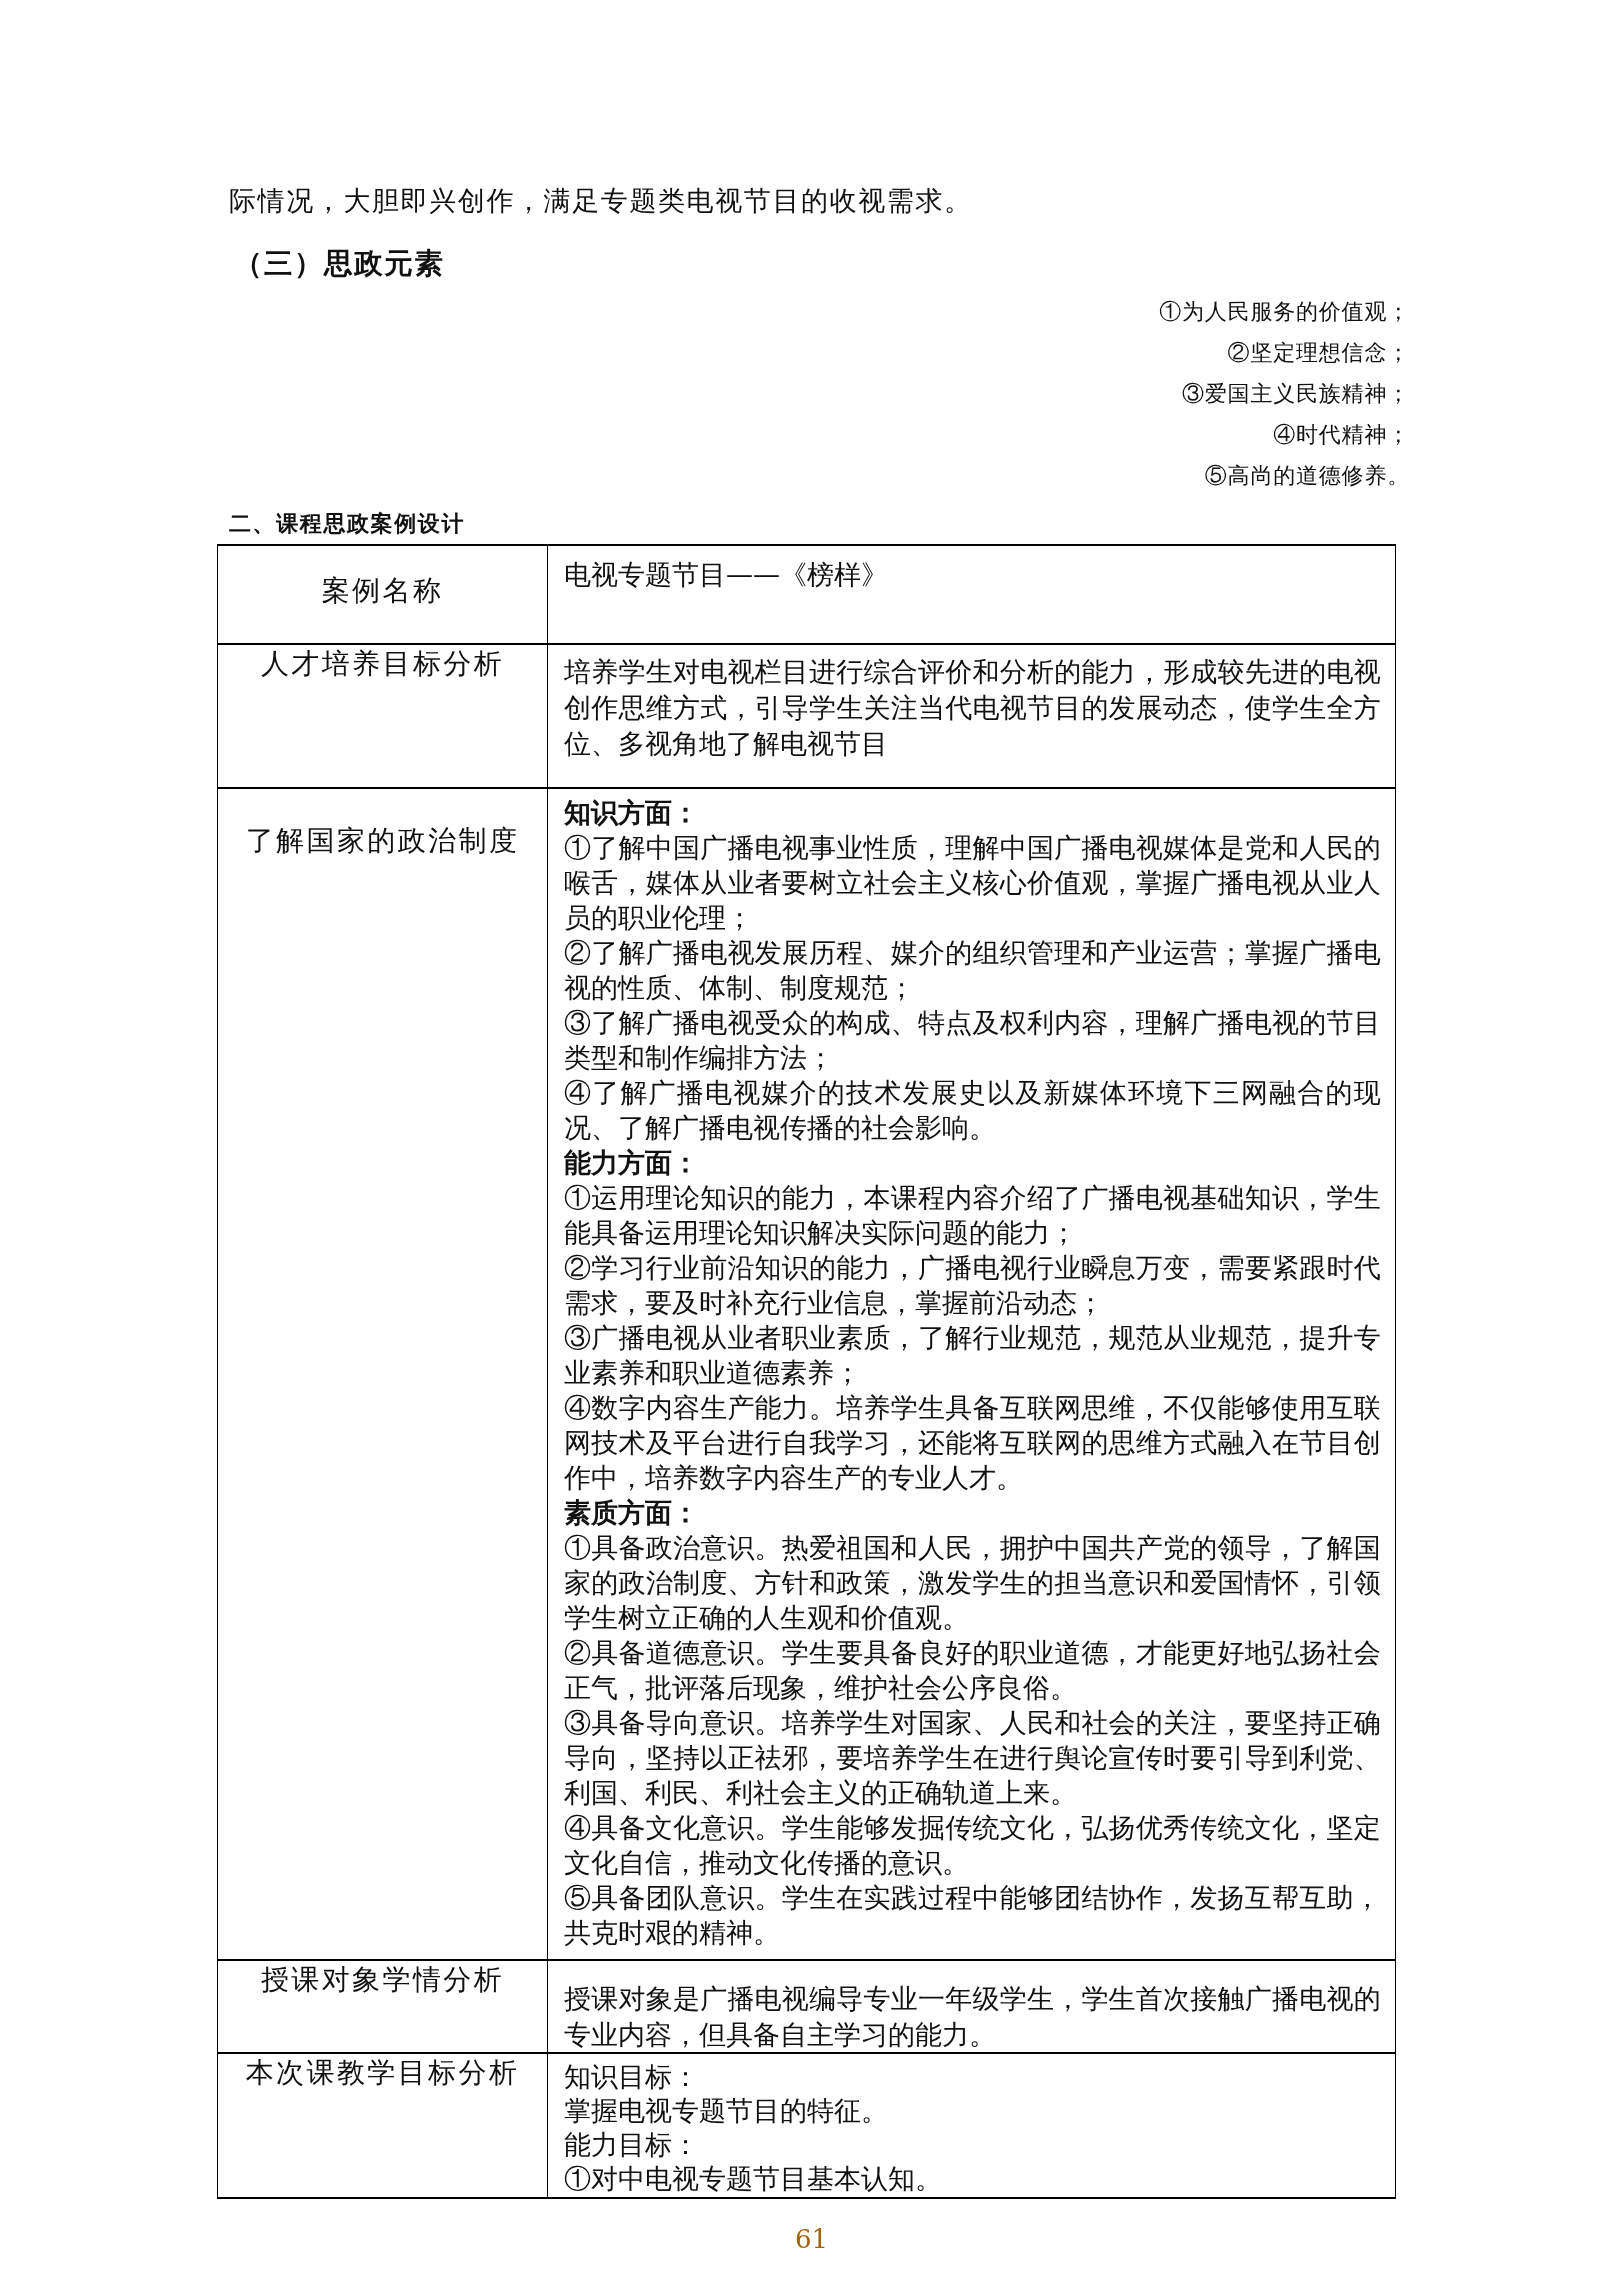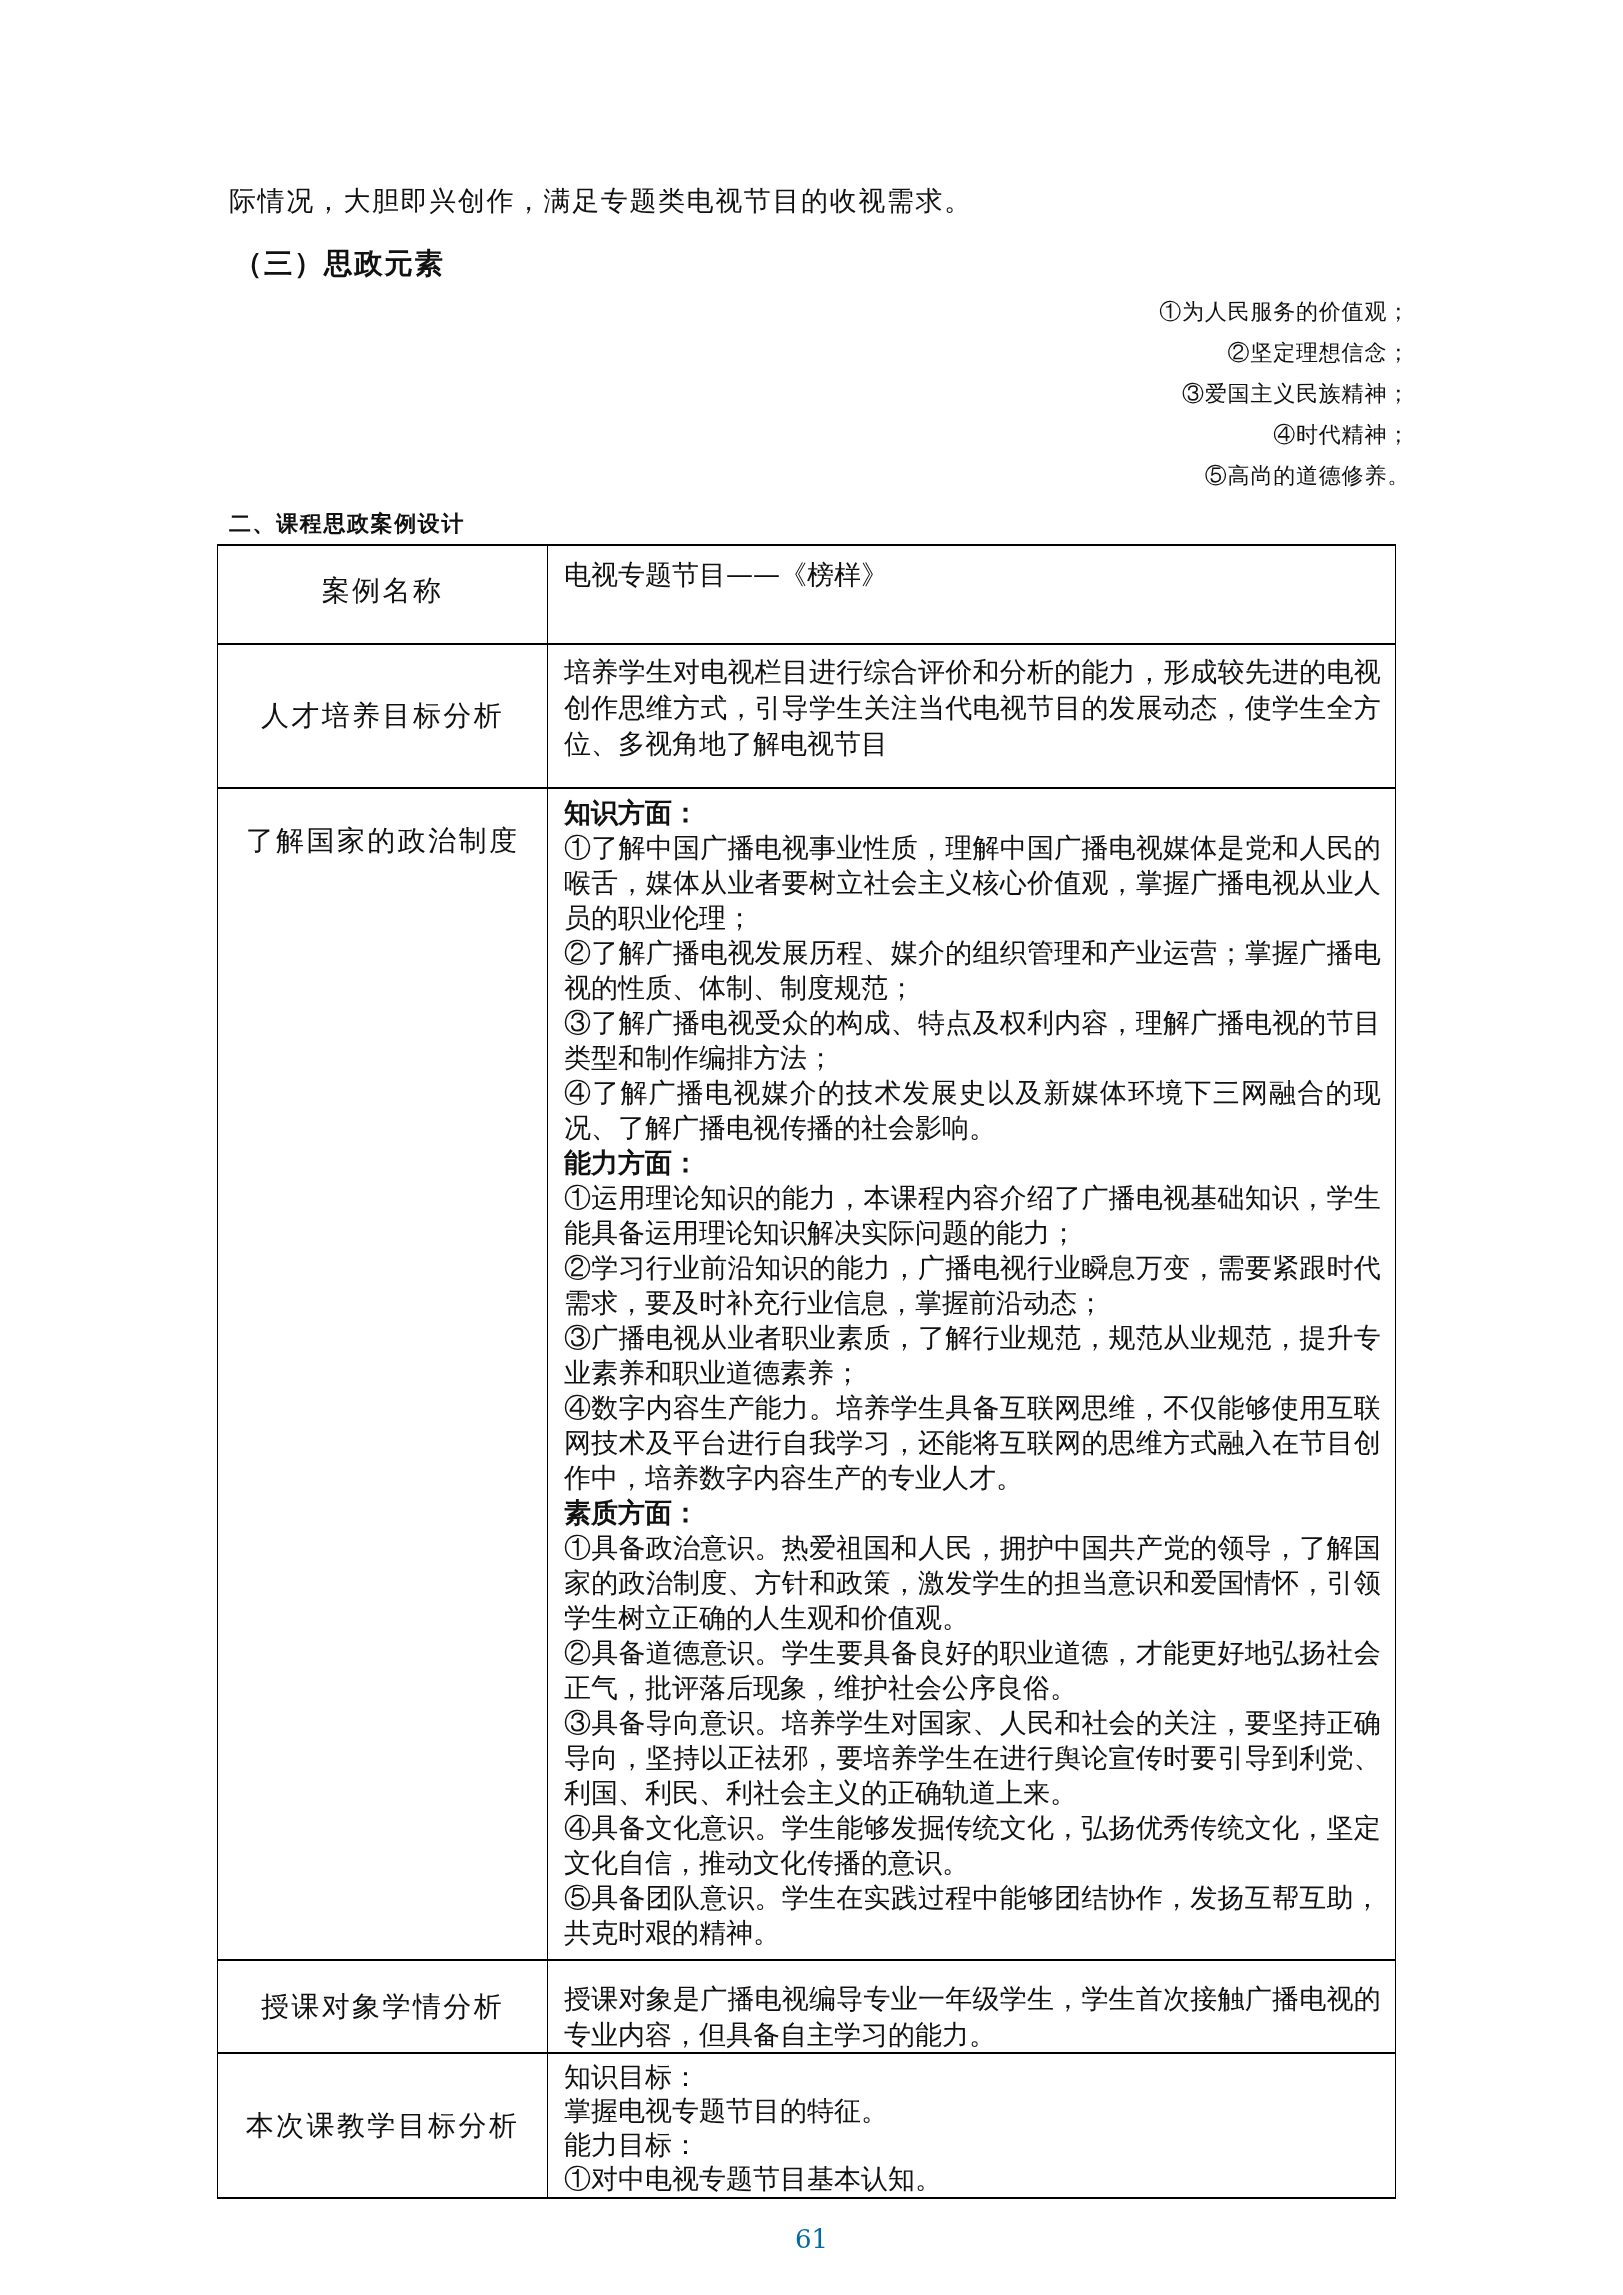--- a/index.html
+++ b/index.html
@@ -16,21 +16,21 @@
   .sec2-heading{font-weight:bold;font-size:22px;line-height:35px;letter-spacing:1.6px;margin-top:9.5px;}
 
   .case-table{
     position:absolute;left:217px;top:544px;width:1179px;box-sizing:border-box;
     border:1.6px solid #000;border-top-width:2.4px;border-bottom-width:2.4px;background:#fff;
   }
   .row{display:flex;box-sizing:border-box;border-top:2.4px solid #000;overflow:hidden;}
   .row:first-child{border-top:none;}
   .cell-label{
     width:330px;box-sizing:border-box;border-right:1.6px solid #000;
-    display:flex;justify-content:center;align-items:center;
+    display:flex;justify-content:center;
     font-size:28px;letter-spacing:2.4px;flex-shrink:0;
   }
   .cell-value{
     flex:1;box-sizing:border-box;padding:8px 14.3px 0 16px;
     font-size:27px;line-height:36px;text-align:justify;
   }
   .cell-value p{margin:0;padding:0;}
   .cell-value p.b{font-weight:bold;}
 
   .row:nth-child(1){height:97px;}
@@ -42,21 +42,21 @@
   .row:nth-child(1) .cell-label{align-items:center;padding-bottom:7px;}
   .row:nth-child(1) .cell-value{padding-top:11px;}
   .row:nth-child(2) .cell-value{padding-top:9px;}
   .row:nth-child(3) .cell-label{align-items:flex-start;padding-top:33px;}
   .row:nth-child(3) .cell-value{padding-top:6.3px;line-height:35px;}
   .row:nth-child(4) .cell-value{padding-top:20px;}
   .row:nth-child(5) .cell-value{padding-top:6.3px;line-height:34px;}
 
   .page-footer{
     position:absolute;top:2224px;left:0;width:100%;text-align:center;
-    font-size:26px;color:#0369a1;
+    font-size:26px;color:#a16207;
   }
 </style>
 </head>
 <body>
 
 <div class="intro">
   <div class="intro-par">际情况，大胆即兴创作，满足专题类电视节目的收视需求。</div>
   <div class="sec-heading">（三）思政元素</div>
   <div class="items-wrap">
       <div class="intro-item">①为人民服务的价值观；</div>

